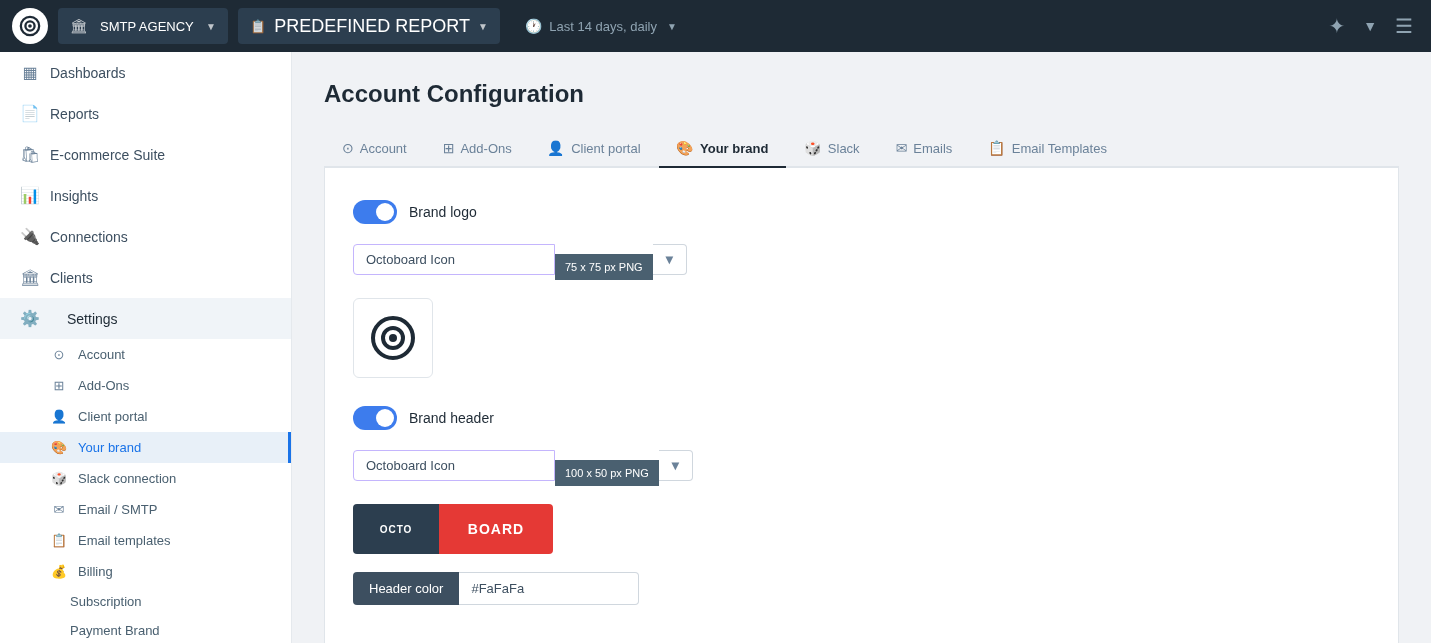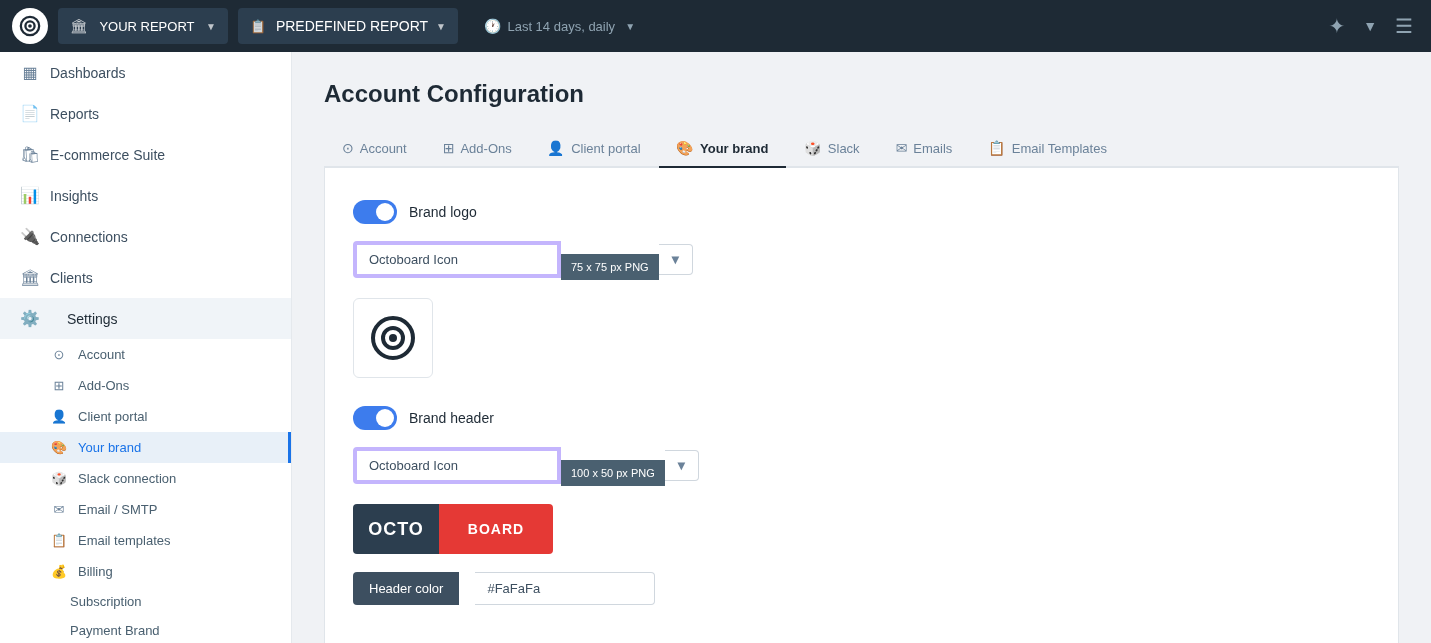--- a/index.html
+++ b/index.html
@@ -8,21 +8,21 @@
     
     .topbar { height: 52px; background: #1e2a35; display: flex; align-items: center; padding: 0 12px; gap: 10px; flex-shrink: 0; }
     .topbar-logo { width: 36px; height: 36px; background: #fff; border-radius: 50%; display: flex; align-items: center; justify-content: center; flex-shrink: 0; }
     .topbar-logo svg { width: 22px; height: 22px; }
     .agency-selector { background: #2c3e4f; border: none; color: #fff; padding: 6px 12px; border-radius: 4px; display: flex; align-items: center; gap: 8px; cursor: pointer; min-width: 170px; height: 36px; }
     .agency-selector .agency-icon { font-size: 14px; opacity: 0.8; }
     .agency-label { flex: 1; font-size: 13px; font-weight: 500; }
     .agency-arrow { font-size: 10px; opacity: 0.7; }
     .report-selector { background: #2c3e4f; border: none; color: #fff; padding: 6px 12px; border-radius: 4px; display: flex; align-items: center; gap: 8px; cursor: pointer; min-width: 220px; height: 36px; }
     .report-icon { font-size: 13px; opacity: 0.8; }
-    .report-label { flex: 1; font-size: 14px; font-weight: 500; text-align: right; }
+    .report-label { flex: 1; font-size: 18px; font-weight: 500; text-align: right; }
     .report-arrow { font-size: 10px; opacity: 0.7; }
     .date-filter { display: flex; align-items: center; gap: 6px; color: #8fa3b1; font-size: 13px; padding: 6px 12px; border-radius: 4px; margin-left: 4px; cursor: pointer; }
     .date-icon { font-size: 14px; }
     .topbar-spacer { flex: 1; }
     .topbar-right { display: flex; align-items: center; gap: 6px; }
     .icon-btn { background: transparent; border: none; color: #8fa3b1; cursor: pointer; padding: 6px; border-radius: 4px; font-size: 18px; display: flex; align-items: center; justify-content: center; }
 
     
     .main { display: flex; flex: 1; overflow: hidden; }
 
@@ -60,57 +60,57 @@
     .toggle { position: relative; width: 44px; height: 24px; cursor: pointer; }
     .toggle input { opacity: 0; width: 0; height: 0; }
     .toggle-slider { position: absolute; top: 0; left: 0; right: 0; bottom: 0; background: #ccc; border-radius: 24px; transition: 0.3s; }
     .toggle-slider:before { content: ''; position: absolute; height: 18px; width: 18px; left: 3px; bottom: 3px; background: #fff; border-radius: 50%; transition: 0.3s; }
     input:checked + .toggle-slider { background: #3d7ced; }
     input:checked + .toggle-slider:before { transform: translateX(20px); }
     .toggle-label { font-size: 14px; font-weight: 500; color: #1e2a35; }
 
     
     .file-row { display: flex; align-items: center; gap: 0; margin-bottom: 18px; }
-    .file-text-input { border: 4px solid #c4b5fd; border-radius: 4px 0 0 4px; padding: 7px 12px; font-size: 13px; color: #3d4f60; background: #fff; min-width: 160px; }
+    .file-text-input { border: 1px solid #c4b5fd; border-radius: 4px 0 0 4px; padding: 7px 12px; font-size: 13px; color: #3d4f60; background: #fff; min-width: 160px; }
     .file-badge { background: #4a6070; color: #fff; font-size: 11px; padding: 7px 10px; white-space: nowrap; margin-top: 16px; }
     .file-dropdown-btn { background: #fff; border: 1px solid #d0d7de; border-left: none; border-radius: 0 4px 4px 0; padding: 7px 10px; cursor: pointer; color: #6b8299; }
 
     
     .logo-preview { width: 80px; height: 80px; border: 1px solid #e0e5ea; border-radius: 6px; display: flex; align-items: center; justify-content: center; margin-bottom: 24px; background: #fff; }
     .logo-preview svg { width: 48px; height: 48px; }
 
     
     .header-preview { margin-bottom: 18px; }
     .octoboard-header { display: flex; width: 200px; height: 50px; border-radius: 4px; overflow: hidden; }
-    .octo-left { background: #2c3e4f; color: #fff; font-size: 18px; font-weight: 700; letter-spacing: 1px; display: flex; align-items: center; justify-content: center; padding: 0 14px; flex: 1; }
+    .octo-left { background: #2c3e4f; color: #fff; font-size: 10px; font-weight: 700; letter-spacing: 1px; display: flex; align-items: center; justify-content: center; padding: 0 14px; flex: 1; }
     .octo-right { background: #e53935; color: #fff; font-size: 14px; font-weight: 700; letter-spacing: 1px; display: flex; align-items: center; justify-content: center; padding: 0 28px; flex: 1; }
 
     
-    .color-row { display: flex; align-items: center; gap: 16px; }
+    .color-row { display: flex; align-items: center; gap: 0; }
     .color-label-btn { background: #3d4f60; color: #fff; border: none; padding: 9px 16px; font-size: 13px; border-radius: 4px 0 0 4px; cursor: pointer; }
     .color-input { border: 1px solid #d0d7de; border-left: none; border-radius: 0 4px 4px 0; padding: 8px 12px; font-size: 13px; color: #3d4f60; background: #fff; width: 180px; }
 
     
     .section-spacer { margin-bottom: 28px; }
   </style>
 </head>
 <body>
 
 <div class="topbar">
   <div class="topbar-logo">
     <svg viewBox="0 0 24 24" fill="none">
       <circle cx="12" cy="12" r="10" stroke="#1e2a35" stroke-width="2.5"></circle>
       <circle cx="12" cy="12" r="5" stroke="#1e2a35" stroke-width="2.5"></circle>
       <circle cx="12" cy="12" r="2" fill="#1e2a35"></circle>
     </svg>
   </div>
 
   <button class="agency-selector">
     <span class="agency-icon">🏛</span>
-    <span class="agency-label">YOUR REPORT</span>
+    <span class="agency-label">SMTP AGENCY</span>
     <span class="agency-arrow">▼</span>
   </button>
 
   <button class="report-selector">
     <span class="report-icon">📋</span>
     <span class="report-label">PREDEFINED REPORT</span>
     <span class="report-arrow">▼</span>
   </button>
 
   <div class="date-filter">

